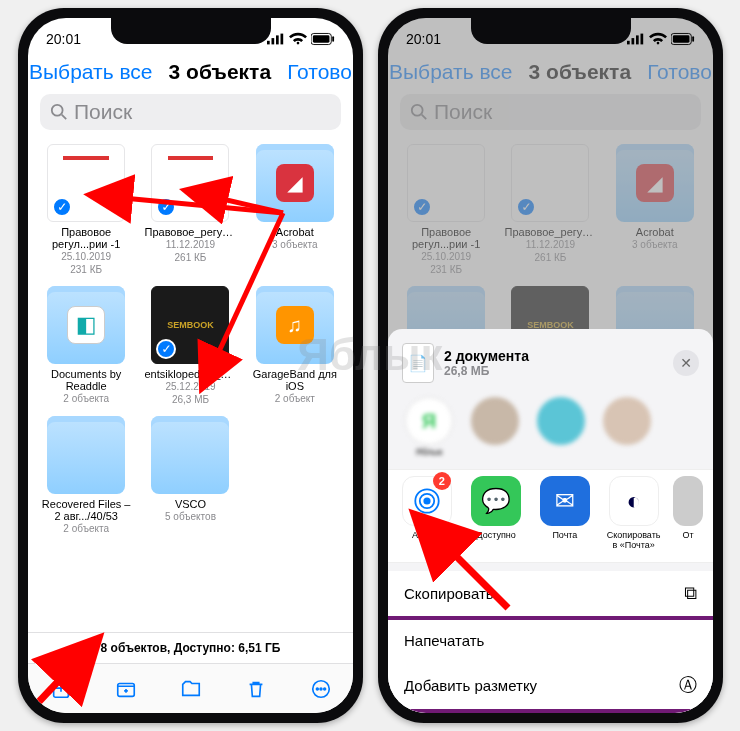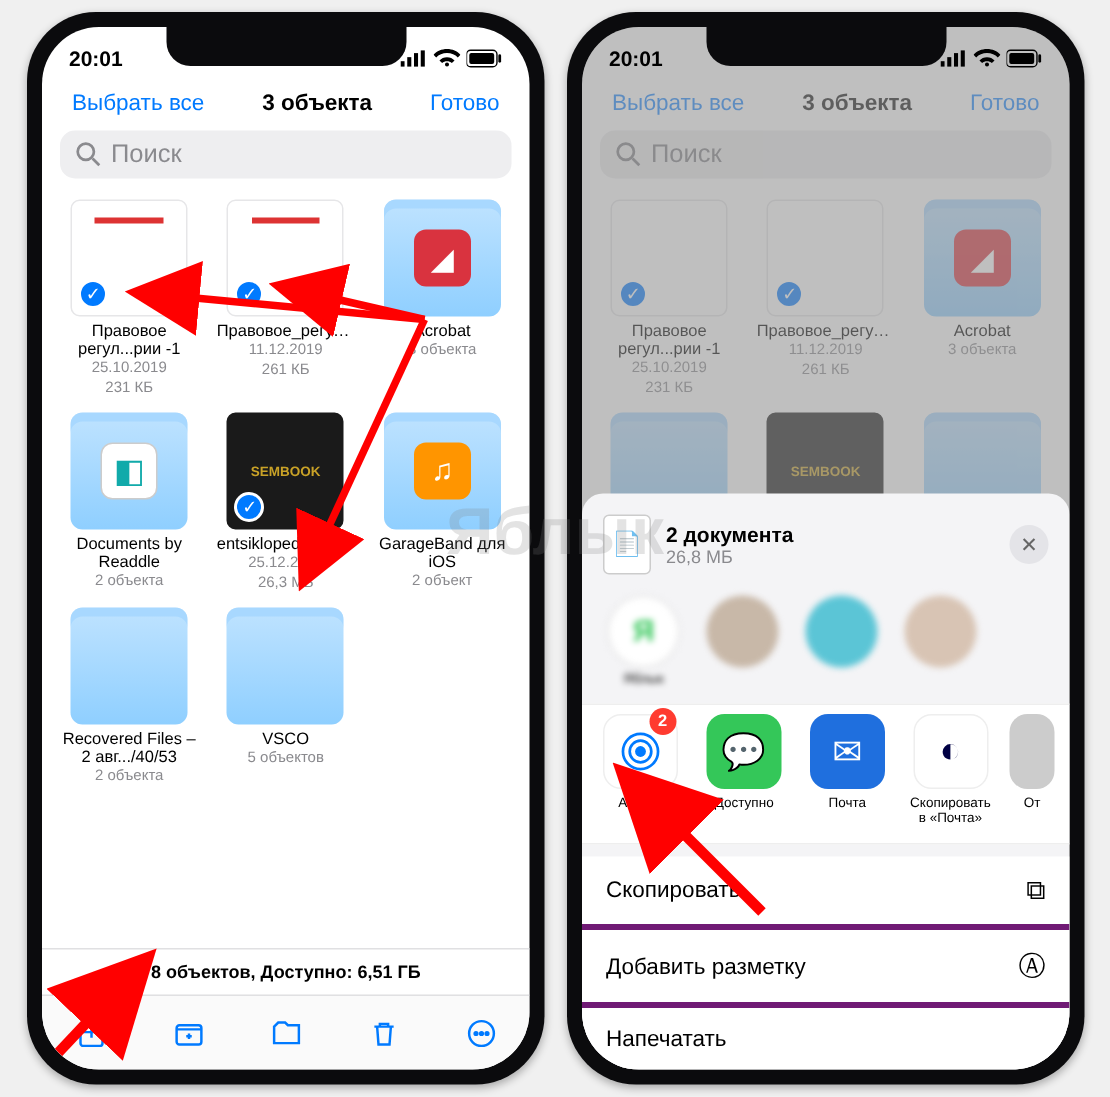--- a/index.html
+++ b/index.html
@@ -15,33 +15,33 @@
     width: 100%; height: 100%; background: #fff; border-radius: 38px;
     overflow: hidden; position: relative;
   }
   .notch {
     position: absolute; top: 0; left: 50%; transform: translateX(-50%);
     width: 160px; height: 26px; background: #0b0b0d;
     border-bottom-left-radius: 16px; border-bottom-right-radius: 16px; z-index: 50;
   }
   .statusbar {
     height: 36px; display: flex; justify-content: space-between; align-items: center;
-    padding: 6px 18px 0; font-size: 14px; font-weight: 700;
+    padding: 6px 18px 0; font-size: 14px; font-weight: 400;
   }
   .sb-icons { display: flex; gap: 4px; align-items: center; }
   .navbar {
     display: flex; justify-content: space-between; align-items: center;
-    padding: 6px 20px 4px; font-size: 15px;
+    padding: 6px 1px 4px; font-size: 21px;
   }
   .nav-link { color: #007aff; }
   .nav-title { font-weight: 600; }
   .searchbar {
     margin: 6px 12px; background: #eeeef0; border-radius: 10px;
     display: flex; align-items: center; padding: 6px 10px; gap: 6px; color: #8a8a8e;
-    font-size: 17px;
+    font-size: 21px;
   }
   .grid {
     padding: 8px 8px 0; display: grid; grid-template-columns: repeat(3, 1fr);
     gap: 4px 4px;
   }
   .cell { text-align: center; font-size: 11px; position: relative; padding-bottom: 6px; }
   .thumb {
     width: 78px; height: 78px; margin: 0 auto 4px; border-radius: 6px;
     background: #fff; border: 1px solid #e6e6e8; position: relative;
     display: flex; align-items: center; justify-content: center;
@@ -73,21 +73,21 @@
   .toolbar .tbtn { width:26px; height:26px; display:flex;align-items:center;justify-content:center; }
   
   .dim { position:absolute; inset:0; background:rgba(0,0,0,.25); }
   .sheet {
     position:absolute; left:0; right:0; bottom:0; background:#f4f4f6;
     border-top-left-radius:14px; border-top-right-radius:14px; padding:10px 0 0;
   }
   .sheet-head { display:flex; align-items:center; gap:10px; padding:4px 14px 10px; }
   .sheet-head .doc { width:32px;height:40px;border:1px solid #ccc;border-radius:4px;background:#fff;display:flex;align-items:center;justify-content:center;font-size:16px;color:#888; }
   .sheet-head .t1 { font-size:14px; font-weight:600; }
-  .sheet-head .t2 { font-size:12px; color:#8a8a8e; }
+  .sheet-head .t2 { font-size:12px; color:#8a8a8e;font-weight:bold; }
   .sheet-head .close { margin-left:auto; width:26px;height:26px;border-radius:50%;background:#e4e4e8;display:flex;align-items:center;justify-content:center;color:#666;font-size:14px; }
   .contacts { display:flex; gap:12px; padding:4px 14px 12px; filter: blur(2px); }
   .contacts .c { width:54px; text-align:center; font-size:9px; color:#000; }
   .contacts .c .av { width:48px;height:48px;border-radius:50%;margin:0 auto 2px;background:#ddd;display:flex;align-items:center;justify-content:center;font-weight:700;font-size:20px; }
   .apps { display:flex; gap:10px; padding:6px 10px 12px; background:#fff; border-top:1px solid #eee; border-bottom:1px solid #eee; }
   .apps .a { width:60px; text-align:center; font-size:9px; color:#000; position:relative; }
   .apps .a .ai { width:50px;height:50px;border-radius:12px;margin:0 auto 4px;display:flex;align-items:center;justify-content:center;color:#fff;font-size:24px; }
   .badge { position:absolute; top:-4px; right:6px; background:#ff3b30;color:#fff;border-radius:50%;width:18px;height:18px;font-size:11px;display:flex;align-items:center;justify-content:center;font-weight:600; }
   .actlist { background:#fff; margin-top:8px; }
   .actlist .row { display:flex; justify-content:space-between; align-items:center; padding:12px 16px; font-size:15px; border-bottom:4px solid #701a75; }
@@ -367,26 +367,26 @@
         <div class="a"><div class="ai" style="background:#1f6fde">✉</div><span>Почта</span></div>
         <div class="a"><div class="ai" style="background:#fff;border:1px solid #eee;color:#004">◐</div><span>Скопировать в «Почта»</span></div>
         <div class="a" style="width:30px"><div class="ai" style="background:#ccc;width:30px"></div><span>От</span></div>
       </div>
 
       <div class="actlist">
         <div class="row">
             <span>Скопировать</span>
             <span class="ric">⧉</span>
           </div>
+        <div class="row" style="border-bottom:none">
+            <span>Напечатать</span>
+          </div>
         <div class="row">
             <span>Добавить разметку</span>
             <span class="ric">Ⓐ</span>
-          </div>
-        <div class="row" style="border-bottom:none">
-            <span>Напечатать</span>
           </div>
       </div>
     </div>
 
     <svg class="arrow" style="left:0;top:0;width:100%;height:100%">
       <defs>
           <marker id="ah2" markerWidth="10" markerHeight="10" refX="2" refY="5" orient="auto">
             <path d="M0,0 L10,5 L0,10 z" fill="#ff0000"></path>
           </marker>
         </defs>

